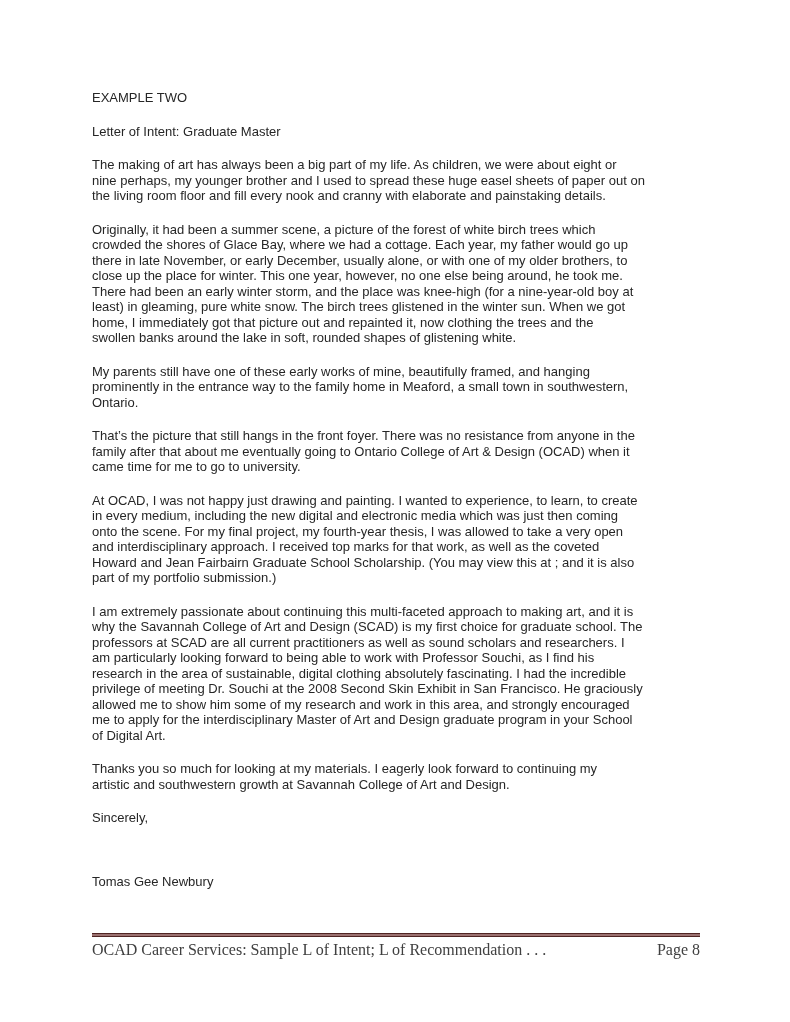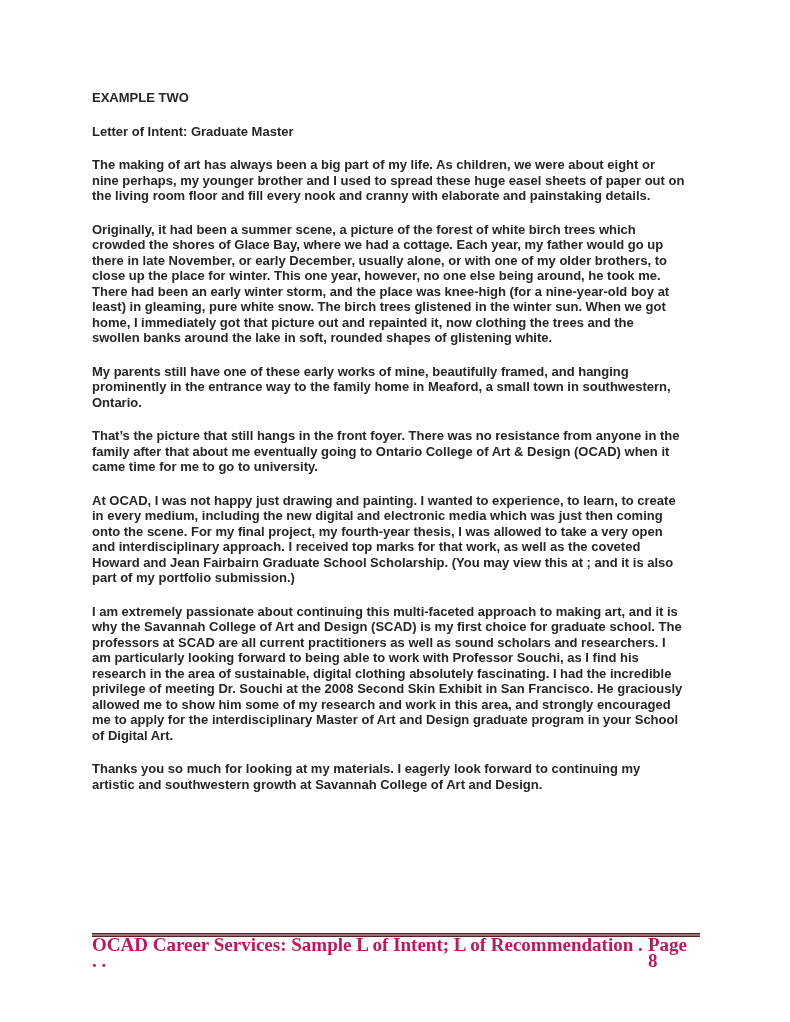--- a/index.html
+++ b/index.html
@@ -6,21 +6,20 @@
     margin: 0;
     padding: 0;
     background: #ffffff;
   }
   .page {
     position: relative;
     width: 790px;
     height: 1022px;
     background: #ffffff;
     overflow: hidden;
-    font-weight: bold;
   }
   .content {
     position: absolute;
     left: 92px;
     top: 90px;
     width: 618px;
     font-family: "Liberation Sans", sans-serif;
     font-size: 13px;
     line-height: 15.5px;
     color: #262626;
@@ -41,27 +40,28 @@
     top: 933px;
     width: 608px;
   }
   .footer-rule {
     height: 2px;
     background: #9b7170;
     border-top: 1px solid #4f2423;
     border-bottom: 1px solid #4f2423;
   }
   .footer-row {
+    margin-top: 5px;
     display: flex;
     justify-content: space-between;
     align-items: baseline;
     font-family: "Liberation Serif", serif;
-    font-size: 19px;
+    font-size: 16px;
     line-height: 16px;
-    color: #be185d;
+    color: #404040;
   }
 </style>
 </head>
 <body>
 
 <div class="page">
 
   <div class="content">
     <div class="block">EXAMPLE TWO</div>
     <div class="block">Letter of Intent: Graduate Master</div>
@@ -94,20 +94,22 @@
 professors at SCAD are all current practitioners as well as sound scholars and researchers. I
 am particularly looking forward to being able to work with Professor Souchi, as I find his
 research in the area of sustainable, digital clothing absolutely fascinating. I had the incredible
 privilege of meeting Dr. Souchi at the 2008 Second Skin Exhibit in San Francisco. He graciously
 allowed me to show him some of my research and work in this area, and strongly encouraged
 me to apply for the interdisciplinary Master of Art and Design graduate program in your School
 of Digital Art.</p>
     <p class="block">Thanks you so much for looking at my materials. I eagerly look forward to continuing my
 artistic and southwestern growth at Savannah College of Art and Design.</p>
 
+    <div class="block closing">Sincerely,</div>
+    <div class="block signature">Tomas Gee Newbury</div>
   </div>
 
   <div class="footer">
     <div class="footer-rule"></div>
     <div class="footer-row">
       <span>OCAD Career Services: Sample L of Intent; L of Recommendation . . .</span>
       <span>Page 8</span>
     </div>
   </div>
 

